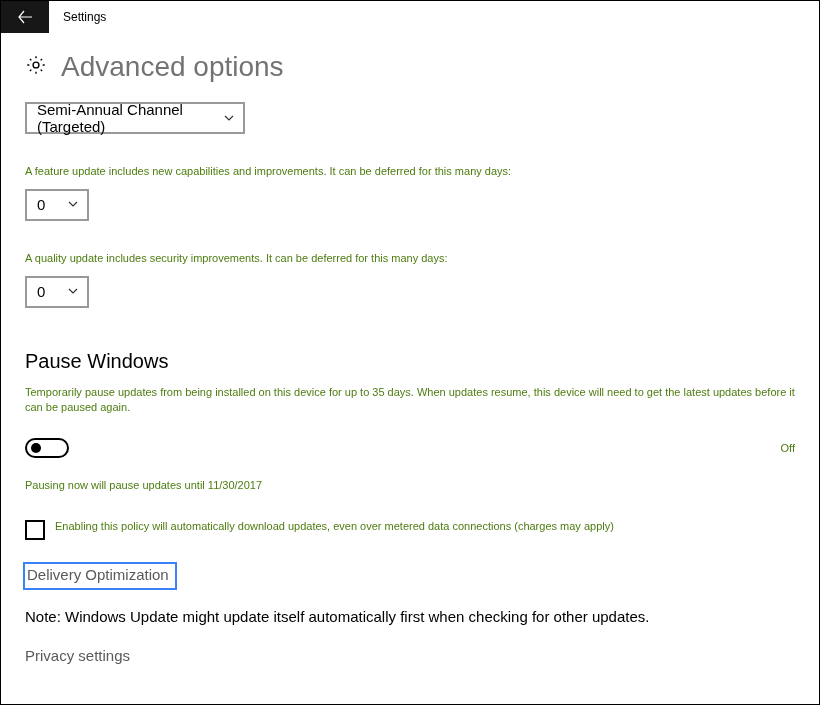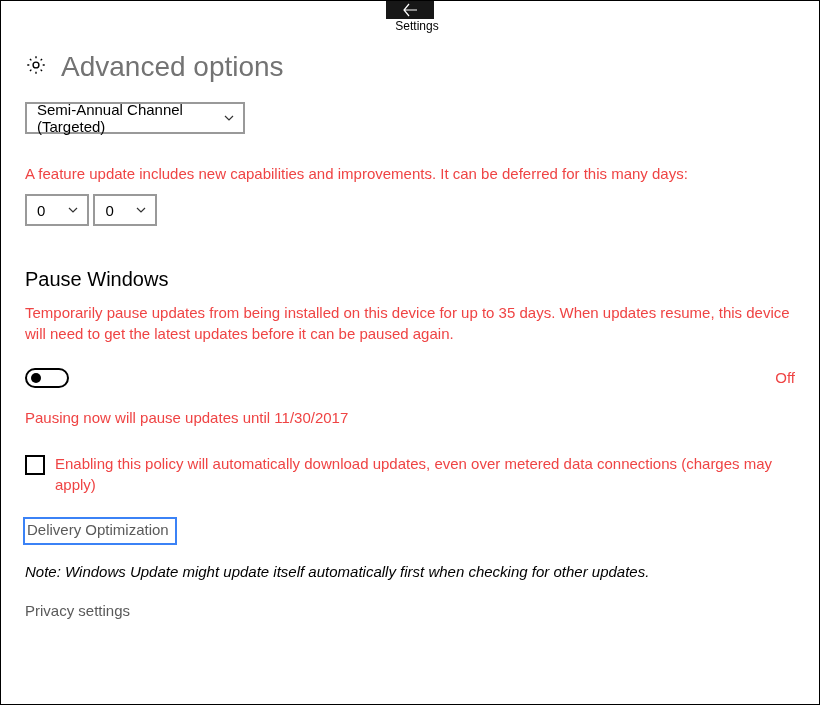--- a/index.html
+++ b/index.html
@@ -13,21 +13,20 @@
       width: 820px;
       height: 705px;
       border: 1px solid #000;
       position: relative;
       overflow: hidden;
     }
     .header {
       display: flex;
       align-items: center;
       height: 32px;
-      flex-direction: column;
     }
     .back-button {
       width: 48px;
       height: 32px;
       background: #171717;
       display: flex;
       align-items: center;
       justify-content: center;
       cursor: pointer;
     }
@@ -78,22 +77,22 @@
       width: 64px;
       justify-content: space-between;
       margin-top: 10px;
       margin-bottom: 30px;
     }
     .chevron-down svg {
       width: 12px;
       height: 12px;
     }
     .body-text {
-      font-size: 15px;
-      color: #ef4444;
+      font-size: 11px;
+      color: #4d7c0f;
       line-height: 1.35;
     }
     .section-title {
       font-size: 20px;
       font-weight: 400;
       color: #000;
       margin-top: 12px;
       margin-bottom: 12px;
     }
     .toggle-row {
@@ -147,21 +146,20 @@
       border: 2px solid #3b82f6;
       padding: 2px 6px 4px 2px;
       display: inline-block;
       margin-left: -2px;
       margin-bottom: 18px;
     }
     .note-text {
       font-size: 15px;
       color: #000;
       margin-bottom: 22px;
-      font-style: italic;
     }
   </style>
 </head>
 <body>
 
 <div class="header">
   <div class="back-button">
     <svg viewBox="0 0 16 16">
       <path d="M7 2 L2 8 L7 14 M2 8 L15 8" stroke="#fff" stroke-width="1.2" fill="none"></path>
     </svg>
@@ -192,20 +190,21 @@
   <div class="body-text">A feature update includes new capabilities and improvements. It can be deferred for this many days:</div>
   <div class="dropdown small">
     <span>0</span>
     <span class="chevron-down">
       <svg viewBox="0 0 12 12">
           <path d="M2 4 L6 8 L10 4" stroke="#333" stroke-width="1.2" fill="none"></path>
         </svg>
     </span>
   </div>
 
+  <div class="body-text">A quality update includes security improvements. It can be deferred for this many days:</div>
   <div class="dropdown small">
     <span>0</span>
     <span class="chevron-down">
       <svg viewBox="0 0 12 12">
           <path d="M2 4 L6 8 L10 4" stroke="#333" stroke-width="1.2" fill="none"></path>
         </svg>
     </span>
   </div>
 
   <h2 class="section-title">Pause Windows</h2>

